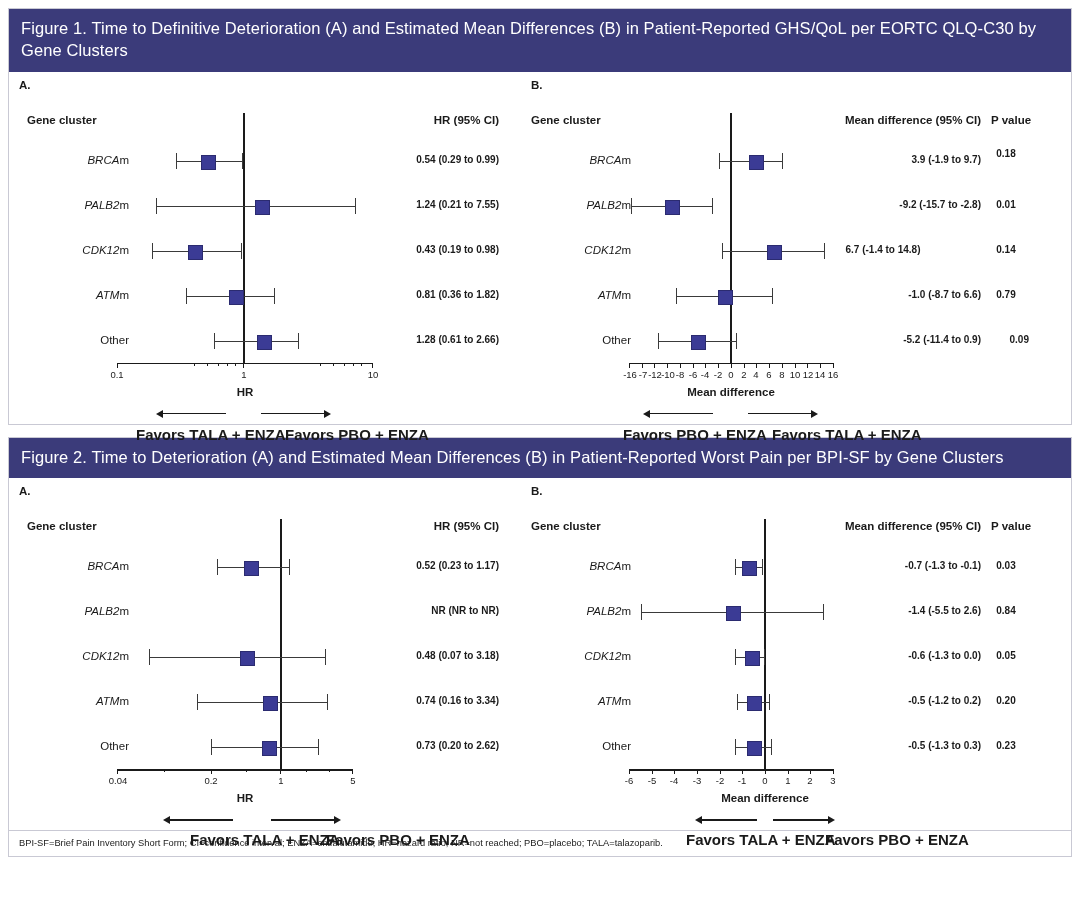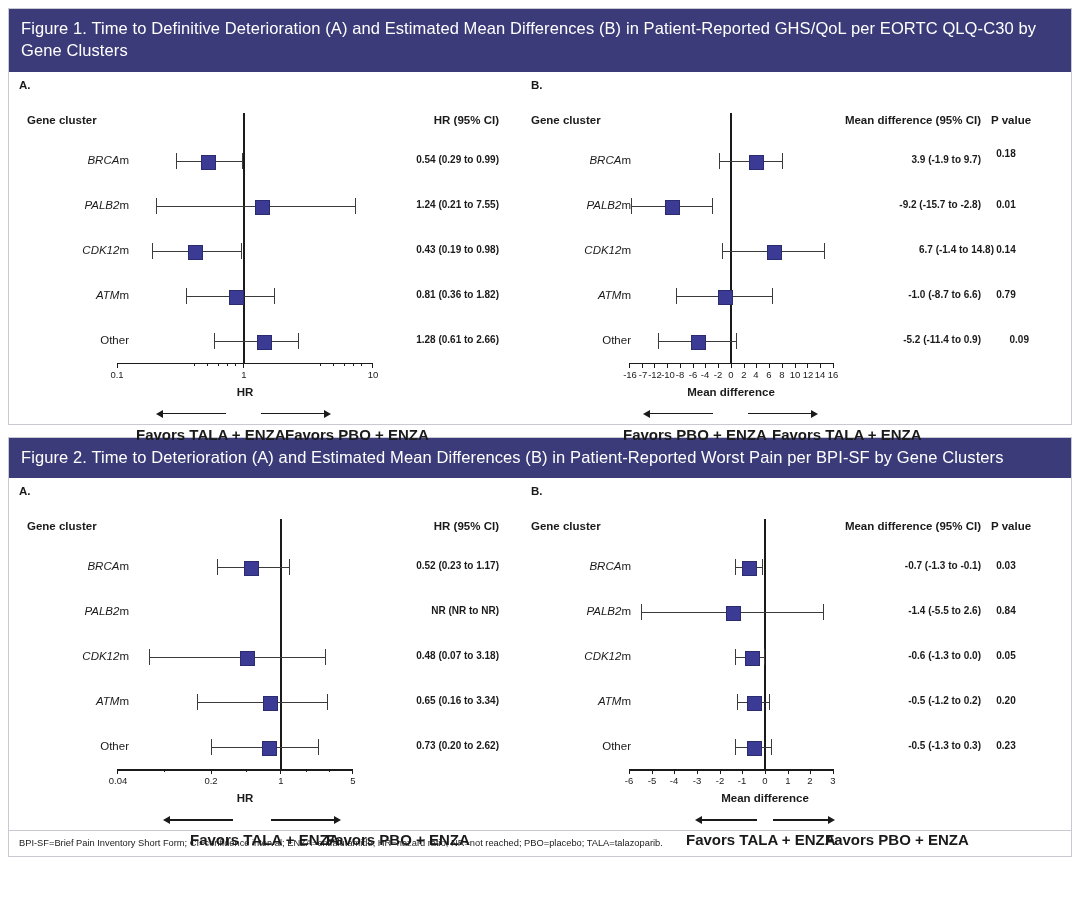--- a/index.html
+++ b/index.html
@@ -255,21 +255,21 @@
             <div class="col-head" style="left:470px; top:23px;">P value</div>
 
             <div class="row-label" style="left:-10px; top:63px; width:120px;"><i>BRCA</i><span>m</span></div>
             <div class="row-label" style="left:-10px; top:108px; width:120px;"><i>PALB2</i><span>m</span></div>
             <div class="row-label" style="left:-10px; top:153px; width:120px;"><i>CDK12</i><span>m</span></div>
             <div class="row-label" style="left:-10px; top:198px; width:120px;"><i>ATM</i><span>m</span></div>
             <div class="row-label" style="left:-10px; top:243px; width:120px;"><i></i><span>Other</span></div>
 
             <div class="row-value" style="left:280px; top:63px; width:180px;">3.9 (-1.9 to 9.7)</div>
             <div class="row-value" style="left:280px; top:108px; width:180px;">-9.2 (-15.7 to -2.8)</div>
-            <div class="row-value" style="left:293px; top:153px; width:180px;">6.7 (-1.4 to 14.8)</div>
+            <div class="row-value" style="left:272px; top:153px; width:180px;text-align:center;">6.7 (-1.4 to 14.8)</div>
             <div class="row-value" style="left:280px; top:198px; width:180px;">-1.0 (-8.7 to 6.6)</div>
             <div class="row-value" style="left:280px; top:243px; width:180px;">-5.2 (-11.4 to 0.9)</div>
 
             <div class="row-value" style="left:462px; top:57px; width:46px; text-align:center;">0.18</div>
             <div class="row-value" style="left:462px; top:108px; width:46px; text-align:center;">0.01</div>
             <div class="row-value" style="left:462px; top:153px; width:46px; text-align:center;">0.14</div>
             <div class="row-value" style="left:462px; top:198px; width:46px; text-align:center;">0.79</div>
             <div class="row-value" style="left:462px; top:243px; width:46px; text-align:right;">0.09</div>
 
             <div class="ref-line" style="left:209px; top:22px; height:250px;"></div>
@@ -361,21 +361,21 @@
 
             <div class="row-label" style="left:0px; top:63px; width:120px;"><i>BRCA</i><span>m</span></div>
             <div class="row-label" style="left:0px; top:108px; width:120px;"><i>PALB2</i><span>m</span></div>
             <div class="row-label" style="left:0px; top:153px; width:120px;"><i>CDK12</i><span>m</span></div>
             <div class="row-label" style="left:0px; top:198px; width:120px;"><i>ATM</i><span>m</span></div>
             <div class="row-label" style="left:0px; top:243px; width:120px;"><i></i><span>Other</span></div>
 
             <div class="row-value" style="left:300px; top:63px; width:190px;">0.52 (0.23 to 1.17)</div>
             <div class="row-value" style="left:300px; top:108px; width:190px;">NR (NR to NR)</div>
             <div class="row-value" style="left:300px; top:153px; width:190px;">0.48 (0.07 to 3.18)</div>
-            <div class="row-value" style="left:300px; top:198px; width:190px;">0.65 (0.16 to 3.34)</div>
+            <div class="row-value" style="left:300px; top:198px; width:190px;">0.74 (0.16 to 3.34)</div>
             <div class="row-value" style="left:300px; top:243px; width:190px;">0.73 (0.20 to 2.62)</div>
 
             <div class="ref-line" style="left:271px; top:22px; height:250px;"></div>
 
             <div class="ci-line" style="left:208px; top:70px; width:73px;"></div>
             <div class="ci-cap" style="left:208px; top:62px; height:16px;"></div>
             <div class="ci-cap" style="left:280px; top:62px; height:16px;"></div>
             <div class="marker" style="left:235px; top:64px;"></div>
 
             <div class="ci-line" style="left:140px; top:160px; width:177px;"></div>

